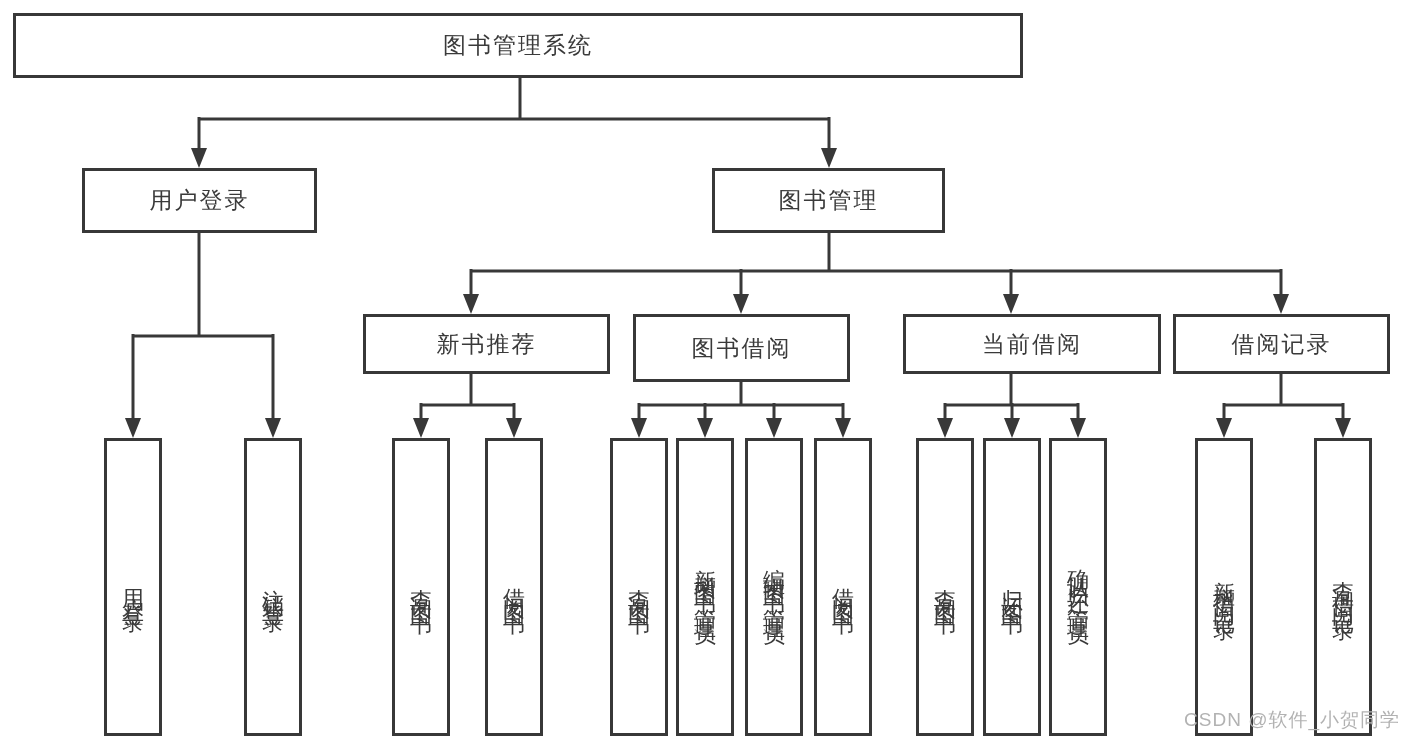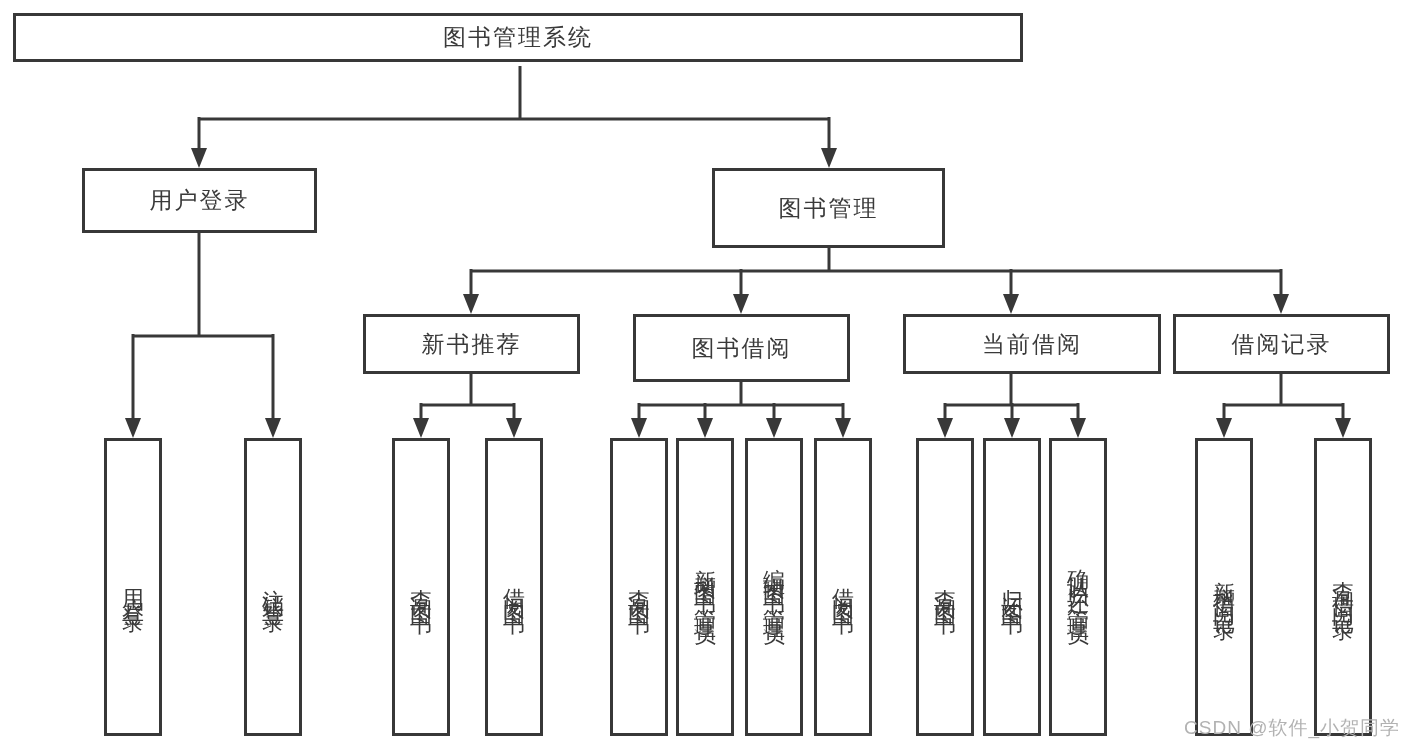--- a/index.html
+++ b/index.html
@@ -29,45 +29,45 @@
   }
   .h-label { font-size: 23px; letter-spacing: 2px; white-space: nowrap; }
   .v-label {
     writing-mode: vertical-rl;
     font-size: 22px;
     letter-spacing: 8px;
     line-height: 1;
     white-space: nowrap;
   }
   
-  .n-root          { left: 13px;   top: 13px;  width: 1010px; height: 49px; }
+  .n-root          { left: 13px;   top: 13px;  width: 1010px; height: 65px; }
   .n-user-login    { left: 82px;   top: 168px; width: 235px;  height: 65px; }
-  .n-book-mgmt     { left: 712px;  top: 168px; width: 233px;  height: 80px; }
-  .n-new-book      { left: 363px;  top: 314px; width: 217px;  height: 60px; }
+  .n-book-mgmt     { left: 712px;  top: 168px; width: 233px;  height: 65px; }
+  .n-new-book      { left: 363px;  top: 314px; width: 247px;  height: 60px; }
   .n-book-borrow   { left: 633px;  top: 314px; width: 217px;  height: 68px; }
   .n-cur-borrow    { left: 903px;  top: 314px; width: 258px;  height: 60px; }
   .n-borrow-rec    { left: 1173px; top: 314px; width: 217px;  height: 60px; }
   .leaf            { top: 438px; width: 58px; height: 298px; }
   .n-leaf-login    { left: 104px; }
   .n-leaf-logout   { left: 244px; }
   .n-nb-query      { left: 392px; }
   .n-nb-borrow     { left: 485px; }
   .n-bb-query      { left: 610px; }
   .n-bb-add        { left: 676px; }
   .n-bb-edit       { left: 745px; }
   .n-bb-borrow     { left: 814px; }
   .n-cb-query      { left: 916px; }
   .n-cb-return     { left: 983px; }
   .n-cb-confirm    { left: 1049px; }
   .n-br-add        { left: 1195px; }
   .n-br-query      { left: 1314px; }
   .watermark {
     position: absolute;
     right: 5px;
-    bottom: 6px;
+    bottom: 14px;
     font-size: 19px;
     letter-spacing: 1px;
     color: #b2b2b2;
     white-space: nowrap;
     margin-top: 35px;
   }
 </style>
 </head>
 <body>
 

